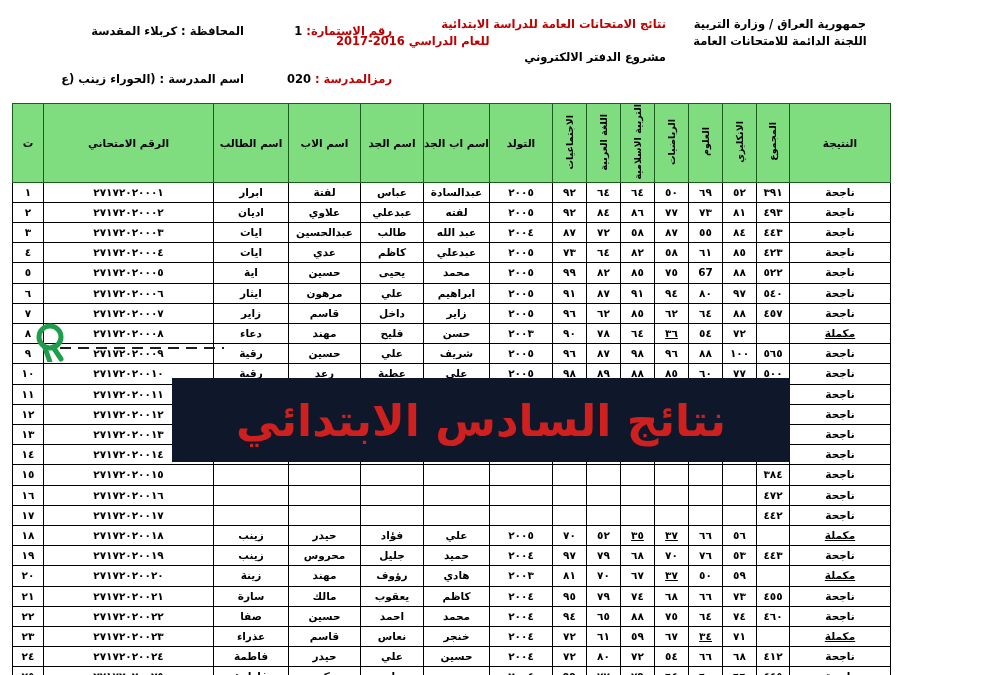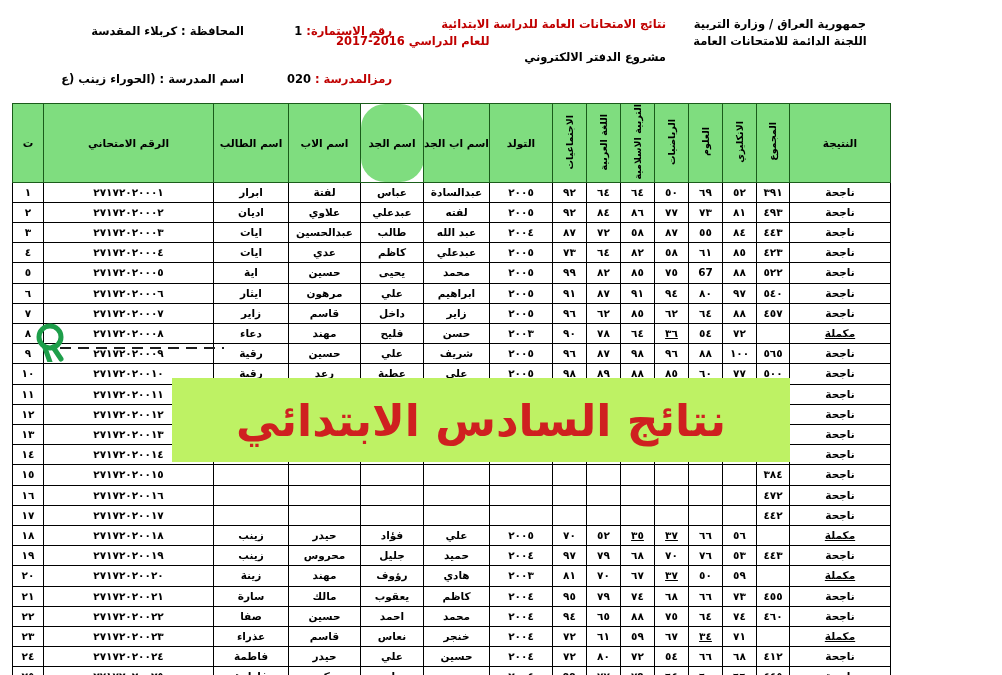--- a/index.html
+++ b/index.html
@@ -134,32 +134,32 @@
   .res-pass  { color: #000; }
   .res-incomp{ color: #1a8f1a; text-decoration: underline; }
   .sc-fail   { color: #c00000; text-decoration: underline; }
 
   
   .c-res   { width: 101px; }
   .c-tot   { width: 33px; }
   .c-sub   { width: 34px; }
   .c-born  { width: 63px; }
   .c-gf    { width: 66px; }
-  .c-gr    { width: 63px; border-radius: 24px; }
+  .c-gr    { width: 63px; }
   .c-fa    { width: 72px; }
   .c-stu   { width: 75px; }
   .c-num   { width: 170px; }
   .c-idx   { width: 31px; }
 
   
   .wm-banner {
     position: absolute;
     left: 172px; top: 378px;
     width: 618px; height: 84px;
-    background: #bef264;
+    background: #0f172a;
     display: flex;
     align-items: center;
     justify-content: center;
     z-index: 40;
     direction: rtl;
   }
   .wm-banner span {
     font-size: 44px;
     font-weight: bold;
     color: #cf2020;

